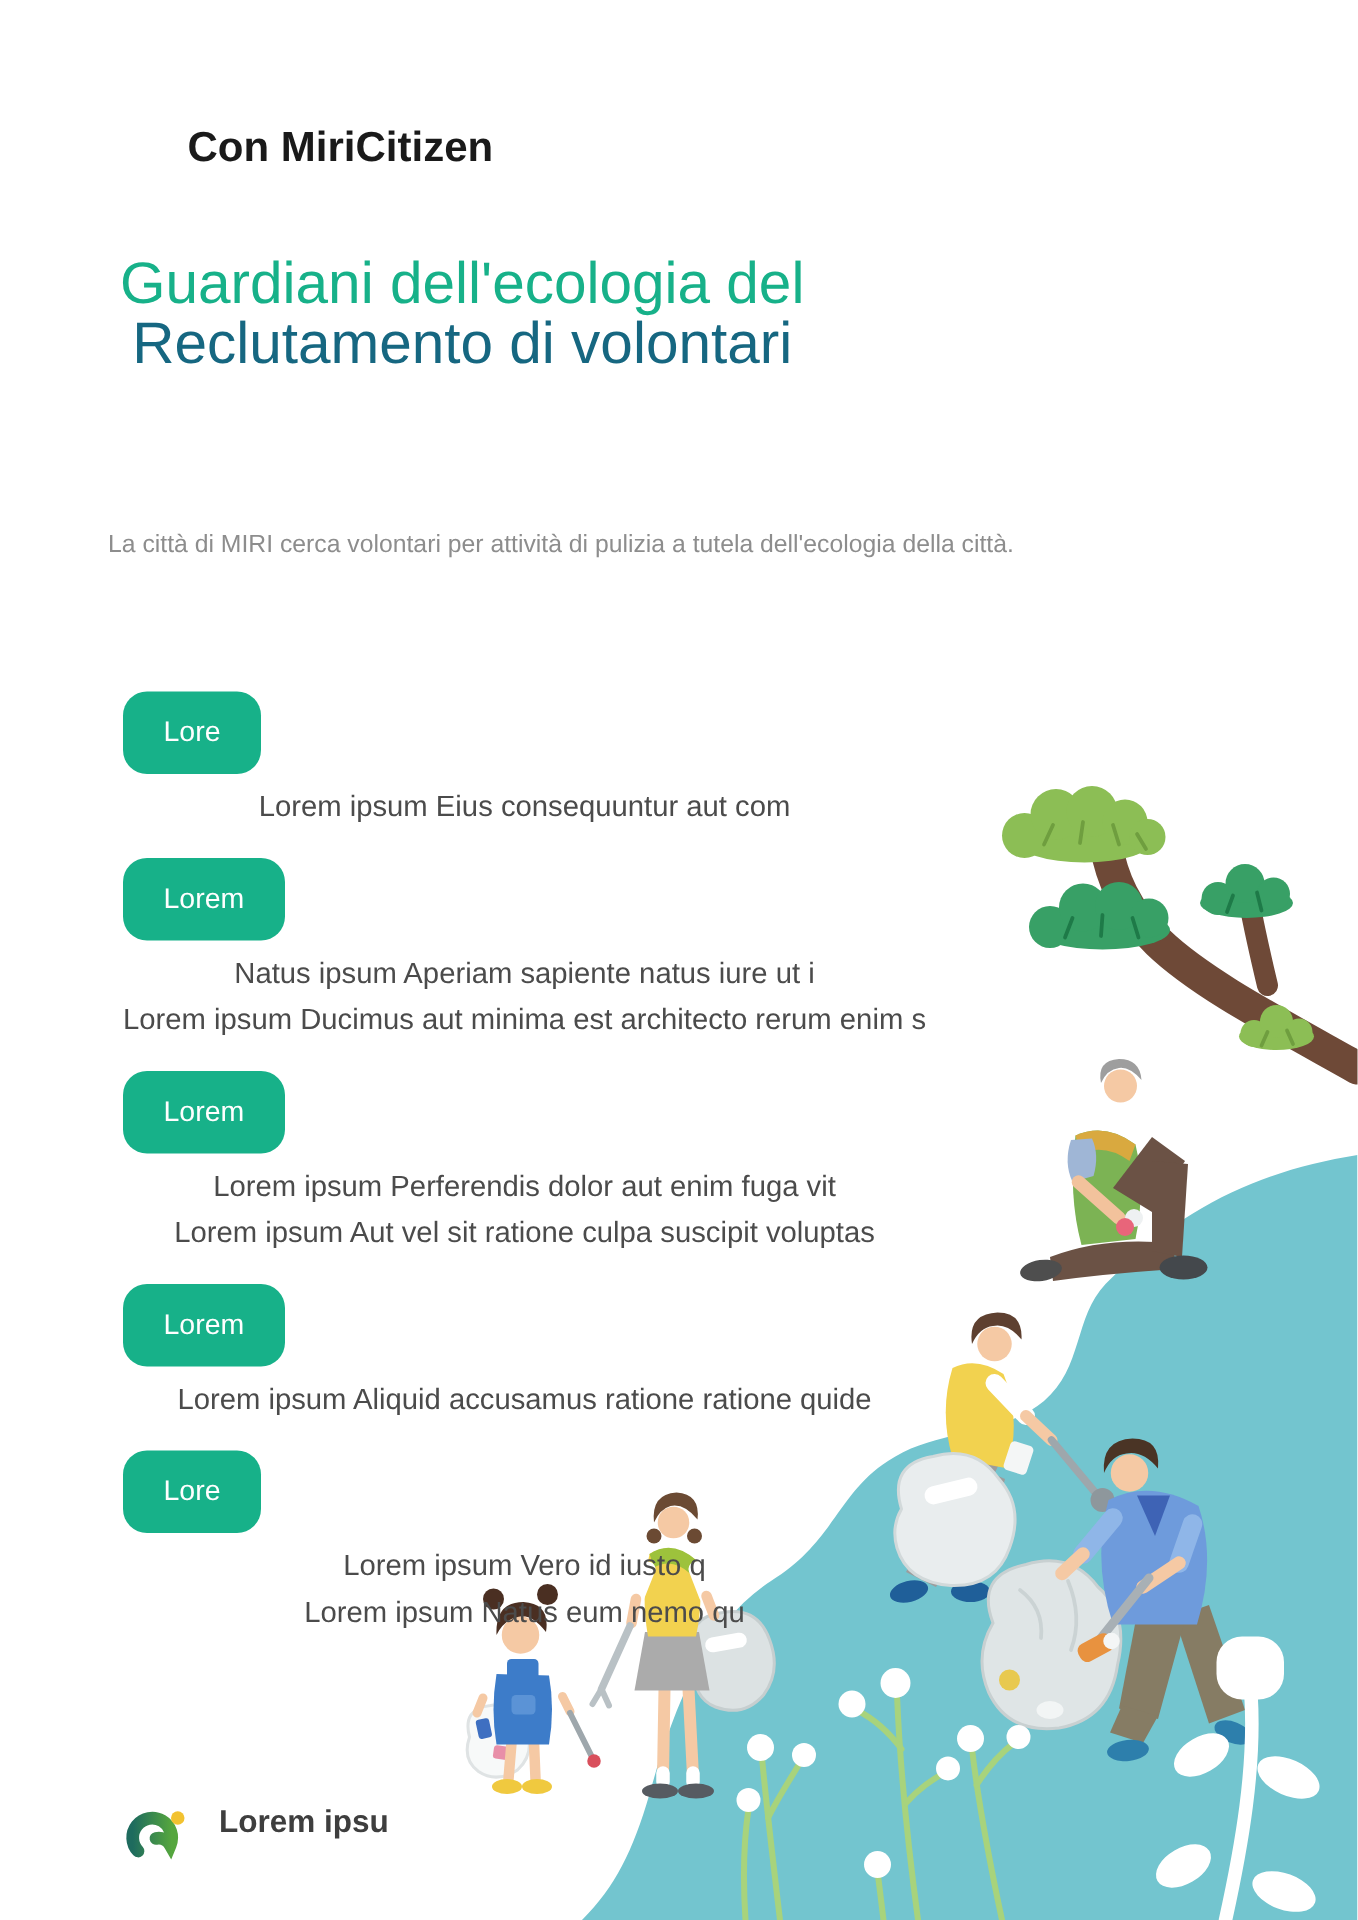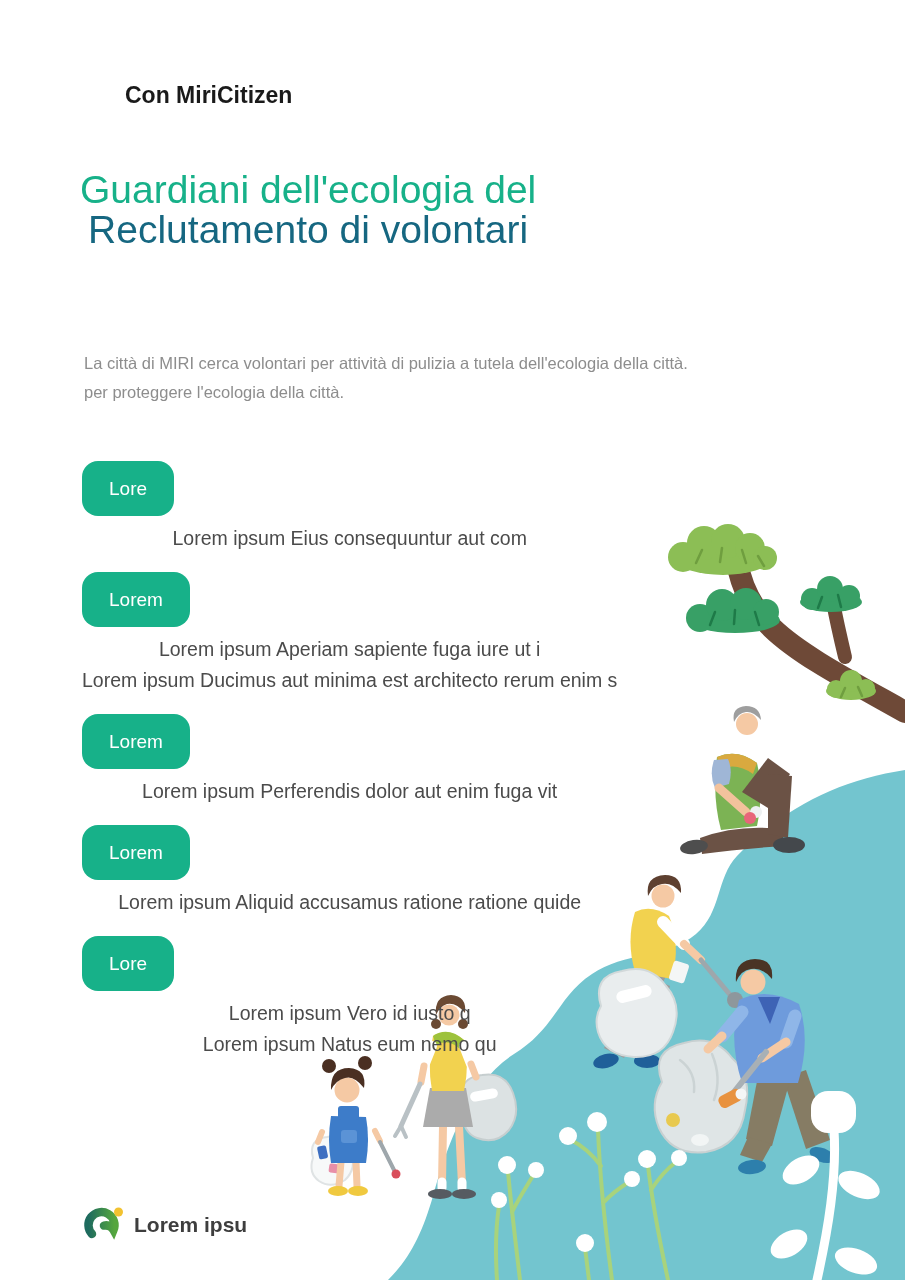--- a/index.html
+++ b/index.html
@@ -11,54 +11,54 @@
     font-family: "Liberation Sans", sans-serif;
   }
   .illu {
     position: absolute; inset: 0;
     width: 905px; height: 1280px;
     z-index: 0; pointer-events: none;
   }
   .content { position: absolute; inset: 0; z-index: 1; }
   .brand {
     position: absolute; left: 125px; top: 82px;
-    font-size: 23px; font-weight: 600; color: var(--heading-text);
+    font-size: 28px; font-weight: 600; color: var(--heading-text);
     white-space: nowrap;
   }
   .titleblock { position: absolute; left: 80px; top: 170px; }
   .title-line {
     font-size: 39px; line-height: 40px; font-weight: 500;
     color: var(--title-green); white-space: nowrap;
   }
   .subtitle-line {
     font-size: 39px; line-height: 40px; font-weight: 500;
     color: var(--subtitle-teal); white-space: nowrap; text-align: center;
   }
-  .intro { position: absolute; left: 84px; top: 349px; }
+  .intro { position: absolute; left: 72px; top: 349px; }
   .intro-line {
     font-size: 16.5px; line-height: 28.5px; color: var(--body-text);
     white-space: nowrap;
   }
   .sections { position: absolute; left: 82px; top: 461px; }
   .section { margin-bottom: 18px; }
   .pill {
     display: inline-block;
     background: var(--accent); color: #ffffff;
     font-size: 19px; line-height: 31px;
     padding: 12px 27px; border-radius: 16px;
     margin-bottom: 7px;
   }
   .item-line {
     font-size: 19.5px; line-height: 31px; color: var(--item-text);
     white-space: nowrap;
     text-align: center;
   }
   .footer {
     position: absolute; left: 82px; top: 1203px;
-    display: flex; align-items: center; gap: 8px;
+    display: flex; gap: 20px;
   }
   .logo { width: 44px; height: 44px; }
   .footer-brand {
     font-size: 21px; font-weight: 600; color: var(--footer-text);
     white-space: nowrap;
   }
 </style>
 </head>
 <body>
 
@@ -254,39 +254,39 @@
 
   <div class="brand">Con MiriCitizen</div>
 
   <div class="titleblock">
     <div class="title-line">Guardiani dell'ecologia del</div>
     <div class="subtitle-line">Reclutamento di volontari</div>
   </div>
 
   <div class="intro">
     <div class="intro-line">La città di MIRI cerca volontari per attività di pulizia a tutela dell'ecologia della città.</div>
-    <div class="intro-line">per proteggere l'ecologia della città.</div>
   </div>
 
   <div class="sections">
 
     <div class="section">
       <span class="pill">Lore</span>
       <div class="item-line">Lorem ipsum Eius consequuntur aut com</div>
     </div>
 
     <div class="section">
       <span class="pill">Lorem</span>
-      <div class="item-line">Lorem ipsum Aperiam sapiente fuga iure ut i</div>
+      <div class="item-line">Natus ipsum Aperiam sapiente natus iure ut i</div>
       <div class="item-line">Lorem ipsum Ducimus aut minima est architecto rerum enim s</div>
     </div>
 
     <div class="section">
       <span class="pill">Lorem</span>
       <div class="item-line">Lorem ipsum Perferendis dolor aut enim fuga vit</div>
+      <div class="item-line">Lorem ipsum Aut vel sit ratione culpa suscipit voluptas</div>
     </div>
 
     <div class="section">
       <span class="pill">Lorem</span>
       <div class="item-line">Lorem ipsum Aliquid accusamus ratione ratione quide</div>
     </div>
 
     <div class="section">
       <span class="pill">Lore</span>
       <div class="item-line">Lorem ipsum Vero id iusto q</div>

